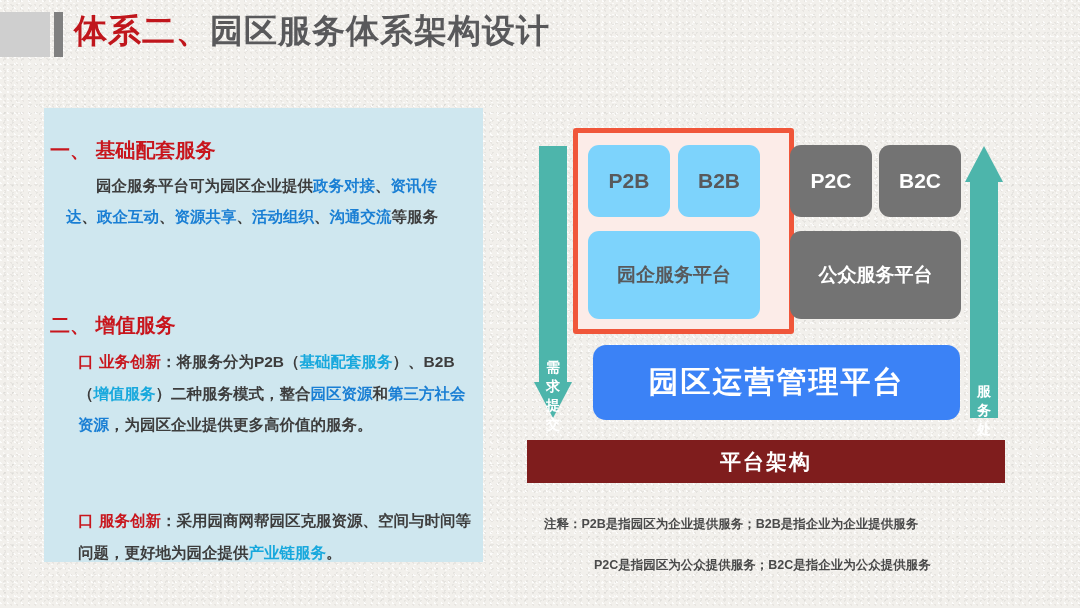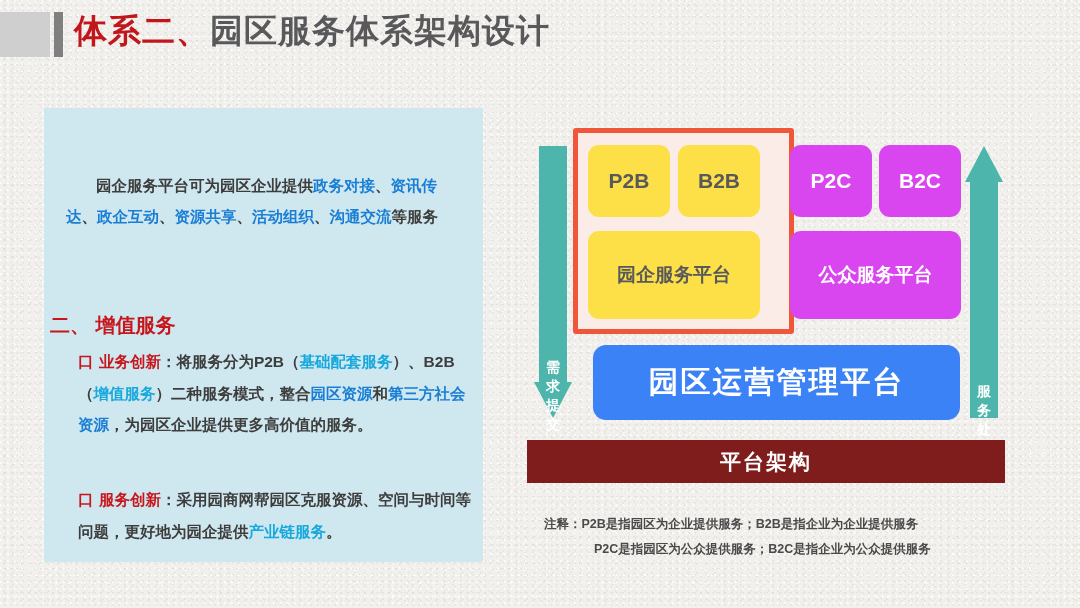--- a/index.html
+++ b/index.html
@@ -37,21 +37,21 @@
   .card{position:absolute;left:44px;top:108px;width:439px;height:454px;background:#cfe7ef;}
   .sec-head{position:absolute;color:#c8161d;font-weight:bold;font-size:20px;white-space:nowrap;}
   .sec1-head{left:50px;top:137px;}
   .sec2-head{left:50px;top:312px;}
   .para{position:absolute;font-size:15.5px;line-height:31px;color:#3d3d3d;font-weight:bold;}
   .blue{color:#1a7fd4;}
   .cyan{color:#17a8dd;}
   .sec1-body{left:66px;top:170px;width:400px;text-indent:30px;}
   .bullet-blk{position:absolute;font-size:15.5px;line-height:31px;color:#3d3d3d;font-weight:bold;width:400px;}
   .b1{left:78px;top:346px;}
-  .b2{left:78px;top:484px;}
+  .b2{left:78px;top:505px;}
   .bullet-title{color:#c8161d;font-weight:bold;}
   .sq{font-family:"DejaVu Sans",sans-serif;}
 
   
   .arrow{position:absolute;width:38px;}
   .arrow .shaft{position:absolute;left:5px;width:28px;background:#4db5ab;}
   .arrow .head{position:absolute;left:0;width:0;height:0;border-left:19px solid transparent;border-right:19px solid transparent;}
   .arrow .vtext{position:absolute;left:0;width:38px;color:#fff;font-weight:bold;font-size:14px;
                 line-height:19px;text-align:center;}
 
@@ -63,56 +63,57 @@
   .arrow-right{left:965px;top:146px;height:272px;}
   .arrow-right .shaft{top:36px;height:236px;}
   .arrow-right .head{top:0;border-bottom:36px solid #4db5ab;}
   .arrow-right .vtext{top:236px;}
 
   .redbox{position:absolute;left:573px;top:128px;width:221px;height:206px;
           background:#fcece8;border:5px solid #f0563a;border-radius:3px;box-sizing:border-box;}
 
   .tile{position:absolute;border-radius:11px;display:flex;align-items:center;justify-content:center;
         font-weight:bold;text-align:center;}
-  .tile-cy{background:#fde047;color:#58595b;}
-  .tile-gr{background:#d946ef;color:#ffffff;}
+  .tile-cy{background:#7dd3fc;color:#58595b;}
+  .tile-gr{background:#737373;color:#ffffff;}
 
   .t-p2b{left:588px;top:145px;width:82px;height:72px;font-size:21px;}
   .t-b2b{left:678px;top:145px;width:82px;height:72px;font-size:21px;}
   .t-p2c{left:790px;top:145px;width:82px;height:72px;font-size:21px;}
   .t-b2c{left:879px;top:145px;width:82px;height:72px;font-size:21px;}
   .t-ent{left:588px;top:231px;width:172px;height:88px;font-size:19px;}
   .t-pub{left:790px;top:231px;width:171px;height:88px;font-size:19px;}
 
   .bar-ops{position:absolute;left:593px;top:345px;width:367px;height:75px;background:#3b82f6;
            border-radius:13px;display:flex;align-items:center;justify-content:center;
            color:#fff;font-weight:bold;font-size:30px;letter-spacing:2px;}
   .bar-arch{position:absolute;left:527px;top:440px;width:478px;height:43px;background:#7f1d1d;
             display:flex;align-items:center;justify-content:center;
             color:#fff;font-weight:bold;font-size:21px;letter-spacing:2px;}
 
   .note{position:absolute;left:544px;top:512px;width:480px;color:#4a4a4a;
         font-size:12.5px;font-weight:bold;line-height:25px;}
-  .note .l2{display:block;padding-left:50px;}
+  .note .l2{display:block;padding-left:50px;margin-top:16px;}
 </style>
 </head>
 <body>
 
 <div id="texture"></div>
 
 <div id="root">
 
   <div class="hdr-block"></div>
   <div class="hdr-bar"></div>
   <div class="hdr-title">
     <span class="hdr-red">体系二、</span><span class="hdr-grey">园区服务体系架构设计</span>
   </div>
 
   <div class="card"></div>
 
+  <div class="sec-head sec1-head">一、 基础配套服务</div>
   <div class="para sec1-body" id="sec1body"><span>园企服务平台可为园区企业提供</span><span class="blue">政务对接</span><span>、</span><span class="blue">资讯传达</span><span>、</span><span class="blue">政企互动</span><span>、</span><span class="blue">资源共享</span><span>、</span><span class="blue">活动组织</span><span>、</span><span class="blue">沟通交流</span><span>等服务</span></div>
 
   <div class="sec-head sec2-head">二、 增值服务</div>
   <div class="bullet-blk b1" id="bullet0"><span class="bullet-title sq">口 </span><span class="bullet-title">业务创新</span><span>：将服务分为P2B（</span><span class="cyan">基础配套服务</span><span>）、B2B（</span><span class="cyan">增值服务</span><span>）二种服务模式，整合</span><span class="blue">园区资源</span><span>和</span><span class="blue">第三方社会资源</span><span>，为园区企业提供更多高价值的服务。</span></div>
   <div class="bullet-blk b2" id="bullet1"><span class="bullet-title sq">口 </span><span class="bullet-title">服务创新</span><span>：采用园商网帮园区克服资源、空间与时间等问题，更好地为园企提供</span><span class="cyan">产业链服务</span><span>。</span></div>
 
   <div class="arrow arrow-left">
     <div class="shaft"></div>
     <div class="head"></div>
     <div class="vtext" id="arrowLeftLbl">

